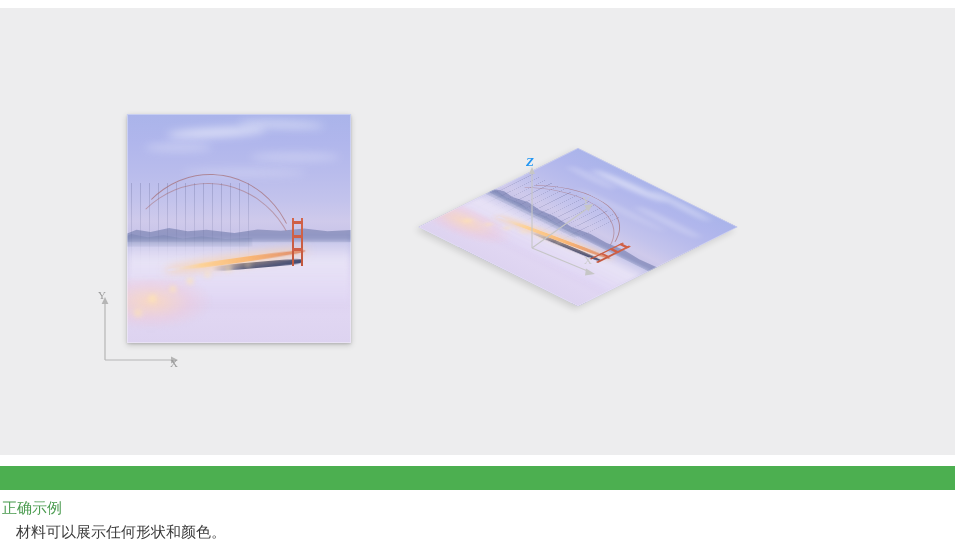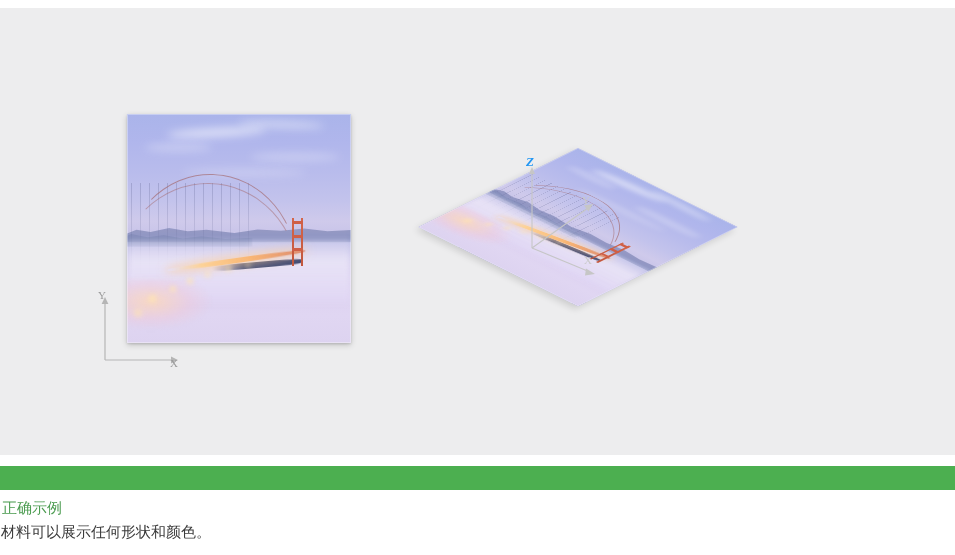--- a/index.html
+++ b/index.html
@@ -148,21 +148,21 @@
     font-family:"Liberation Serif","DejaVu Serif",serif;}
 
   
   #green-bar{position:absolute;left:0;top:466px;width:955px;height:24px;background:#4caf50;}
   #caption-block{position:absolute;left:0;top:498px;width:955px;}
   #caption-title{
     color:#4a9b4f;font-size:15px;line-height:20px;margin:0 0 3px 2px;
     font-family:"DejaVu Sans","Liberation Sans",sans-serif;
   }
   #caption-desc{
-    color:#3b3b3b;font-size:15px;line-height:22px;margin:0 0 0 1px;
+    color:#3b3b3b;font-size:15px;line-height:22px;margin:0 0 0 16px;
     font-family:"DejaVu Sans","Liberation Sans",sans-serif;
   }
 </style>
 </head>
 <body>
 
 <div class="stage">
 
   <div id="flat-photo-wrap">
     <div class="photo">

